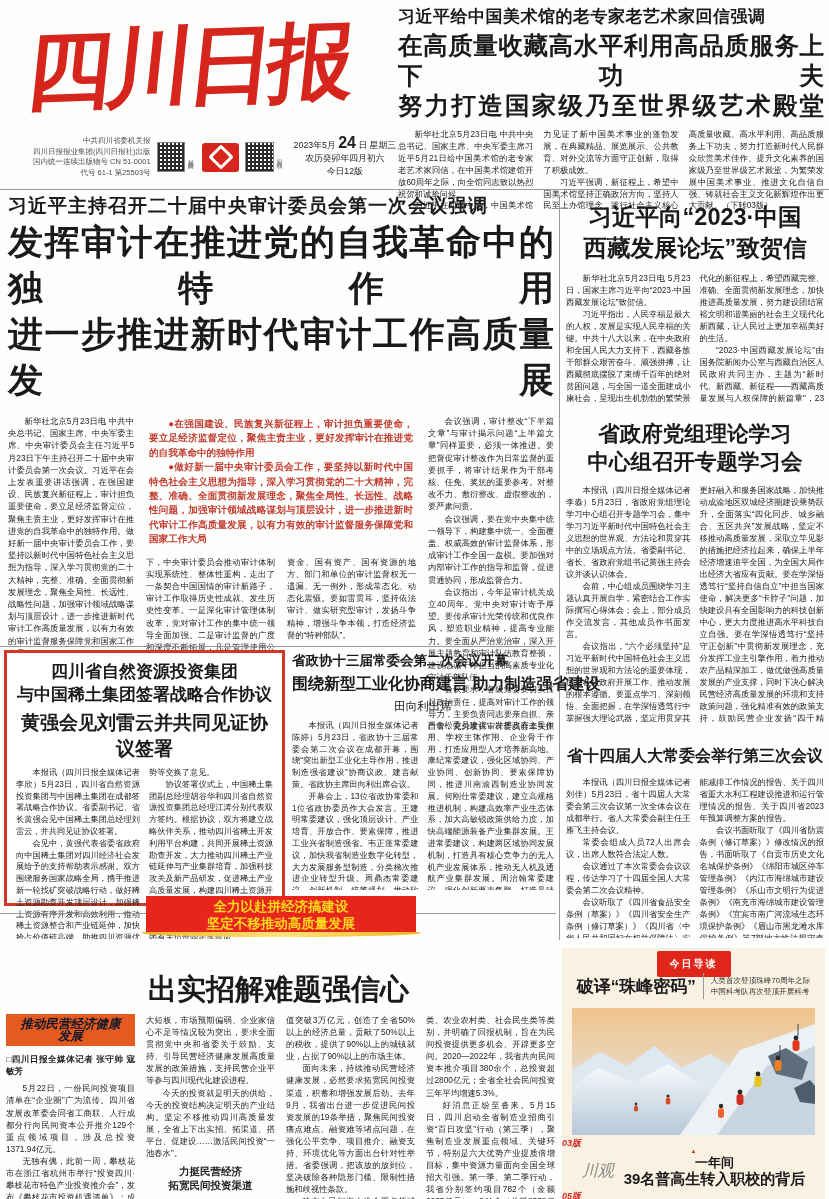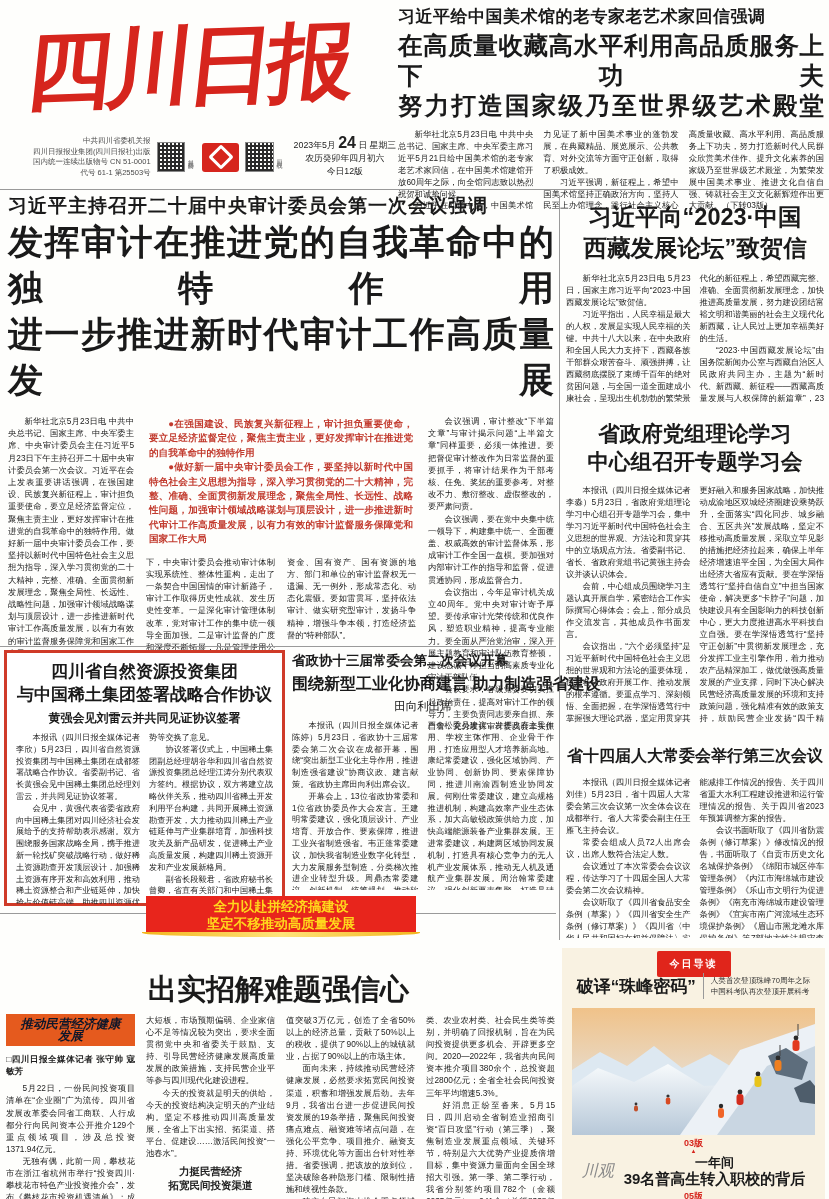--- a/index.html
+++ b/index.html
@@ -53,34 +53,34 @@
 
   
   .daodu{position:absolute;left:562px;top:948px;width:263px;height:251px;background:#f9f2e2;}
   .daodu-tab{position:absolute;top:3px;left:50%;transform:translateX(-50%);background:#e0251b;color:#fff;
              font-size:10px;font-weight:bold;padding:6px 13px;border-radius:2px;letter-spacing:2px;}
   .daodu-title{position:absolute;top:25px;left:8px;right:8px;display:flex;align-items:center;justify-content:center;gap:7px;}
   .daodu-t1{font-size:17px;font-weight:900;white-space:nowrap;}
   .daodu-div{width:1px;height:26px;background:#999;}
   .daodu-sub{font-size:7.6px;line-height:11px;color:#333;white-space:nowrap;}
   .daodu-photo{position:absolute;top:60px;left:10px;width:243px;height:127px;}
-  .pagno{color:#d6251d;font-weight:bold;font-size:9px;text-align:center;line-height:10px;}
+  .pagno{color:#d6251d;font-weight:bold;font-size:9px;line-height:10px;font-style:italic;}
   .tri{color:#d6251d;font-size:6px;text-align:center;line-height:6px;}
   .daodu-row2{position:absolute;top:207px;left:6px;right:6px;display:flex;align-items:center;justify-content:center;gap:10px;}
   .cg-logo{font-family:"DejaVu Serif",serif;font-style:italic;color:#8a8a8a;font-size:16px;}
   .dd2{text-align:center;font-weight:900;}
   .dd2 .l1{font-size:13px;line-height:15px;}
   .dd2 .l2{font-size:15px;line-height:18px;}
   .pag2{position:absolute;top:243px;left:0;right:0;}
 
   
   .rare{position:absolute;left:4px;top:650px;width:281px;height:256px;border:3px solid #cf3a28;
         background:#fff;box-sizing:border-box;padding:7px 9px 0 9px;}
   .rare-h{font-size:17px;font-weight:900;line-height:23px;text-align:center;}
-  .rare-sub{font-size:12px;font-weight:700;text-align:center;margin:4px 0 5px 0;}
+  .rare-sub{font-size:19px;font-weight:700;text-align:center;margin:4px 0 5px 0;}
   .rare-body{display:flex;gap:9px;overflow:hidden;height:172px;}
   .rare-body>div{flex:1;font-size:8.2px;line-height:11.8px;color:#222;}
 
   
   .cppcc{position:absolute;left:292px;top:652px;width:262px;}
   .cp-kicker{font-size:13.5px;font-weight:800;}
   .cp-h{font-size:16px;font-weight:900;text-align:center;line-height:22px;margin-top:3px;white-space:nowrap;}
   .cp-by{font-size:11.5px;text-align:center;margin:4px 0 6px 0;}
   .cp-body{display:flex;gap:9px;overflow:hidden;height:170px;}
   .cp-body>div{flex:1;font-size:8.2px;line-height:11.8px;color:#222;}

